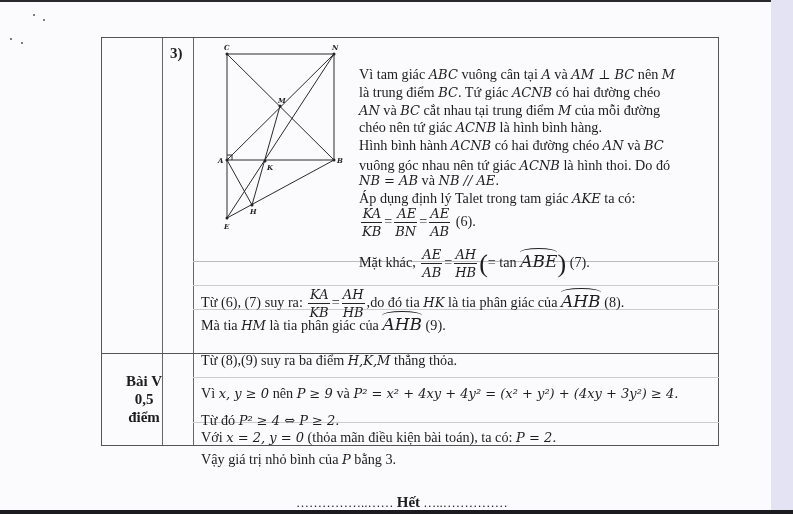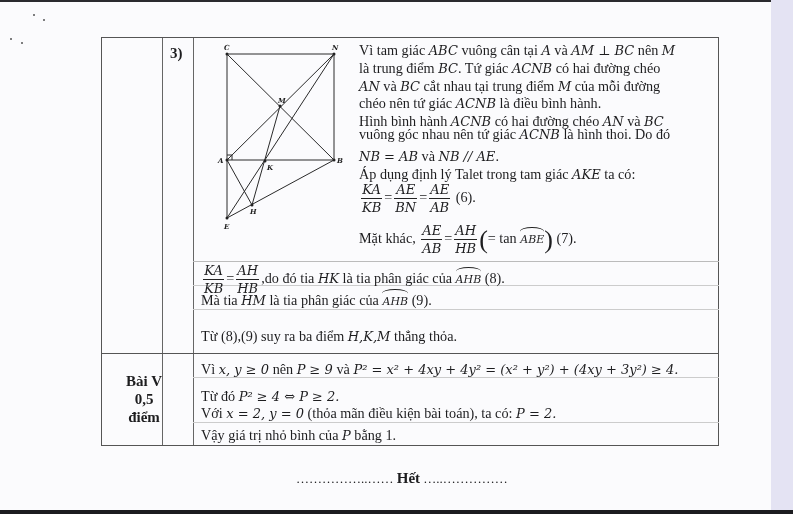--- a/index.html
+++ b/index.html
@@ -5,26 +5,26 @@
   html, body { margin:0; padding:0; }
   body { width:793px; height:514px; background:#fbfbfd; position:relative; overflow:hidden;
          font-family:"Liberation Serif", "DejaVu Serif", serif; color:#1d1d1f; }
   .top-dark { position:absolute; left:0; top:0; width:793px; height:2px; background:#2a2a2e; }
   .bottom-dark { position:absolute; left:0; top:510px; width:793px; height:4px; background:#1c1c20; }
   .right-strip { position:absolute; left:771px; top:0; width:22px; height:514px; background:#e4e3f3; }
   .speck { position:absolute; width:2px; height:2px; background:#555; border-radius:50%; }
   .tbl { position:absolute; left:101px; top:37px; width:618px; height:409px; border:1px solid #555; box-sizing:border-box; }
   .vline { position:absolute; top:0; width:1px; background:#666; }
   .hline { position:absolute; left:0; height:1px; background:#555; width:100%; }
-  .txt { position:absolute; font-size:14.2px; line-height:16px; white-space:nowrap; }
+  .txt { position:absolute; font-size:14.2px; line-height:16px; white-space:nowrap;margin-top:24px; }
   i.m { font-style:italic; font-family:"DejaVu Serif", serif; font-size:13px; }
-  .frac { display:inline-block; vertical-align:middle; text-align:center; margin:0 2px; }
+  .frac { display:inline-block; vertical-align:middle; text-align:right; margin:0 2px; }
   .frac span { display:block; font-style:italic; font-family:"DejaVu Serif", serif; font-size:13px; line-height:17px; padding:0 1px; }
   .frac span.num { border-bottom:1px solid #222; }
-  .arc { position:relative; display:inline-block; font-style:italic; font-family:"DejaVu Serif", serif; font-size:11px; }
+  .arc { position:relative; display:inline-block; font-style:italic; font-family:"DejaVu Serif", serif; font-size:17px; }
   .arc::before { content:""; position:absolute; left:0; right:0; top:-5px; height:8px; border-top:1px solid #222; border-radius:50% 50% 0 0; }
   .bigparen { font-size:26px; vertical-align:middle; font-weight:normal; }
   .bold { font-weight:bold;text-align:center; }
   .hdr { position:absolute; font-weight:bold; font-size:15px; text-align:center; line-height:18px; }
 </style>
 </head>
 <body>
 
 <div class="top-dark"></div>
 <div class="right-strip"></div>
@@ -79,46 +79,46 @@
     <text x="267" y="170">K</text>
     <text x="337" y="163">B</text>
     <text x="250" y="214">H</text>
     <text x="224" y="229">E</text>
   </g>
 </svg>
 
 <div class="txt" style="left:359px;top:42px"><span>Vì tam giác </span><i class="m">ABC</i><span> vuông cân tại </span><i class="m">A</i><span> và </span><i class="m">AM ⊥ BC</i><span> nên </span><i class="m">M</i></div>
 <div class="txt" style="left:359px;top:60px"><span>là trung điểm </span><i class="m">BC</i><span>. Tứ giác </span><i class="m">ACNB</i><span> có hai đường chéo</span></div>
 <div class="txt" style="left:359px;top:78px"><i class="m">AN</i><span> và </span><i class="m">BC</i><span> cắt nhau tại trung điểm </span><i class="m">M</i><span> của mỗi đường</span></div>
-<div class="txt" style="left:359px;top:95px"><span>chéo nên tứ giác </span><i class="m">ACNB</i><span> là điều bình hành.</span></div>
+<div class="txt" style="left:359px;top:95px"><span>chéo nên tứ giác </span><i class="m">ACNB</i><span> là hình bình hàng.</span></div>
 <div class="txt" style="left:359px;top:113px"><span>Hình bình hành </span><i class="m">ACNB</i><span> có hai đường chéo </span><i class="m">AN</i><span> và </span><i class="m">BC</i></div>
-<div class="txt" style="left:359px;top:126px"><span>vuông góc nhau nên tứ giác </span><i class="m">ACNB</i><span> là hình thoi. Do đó</span></div>
+<div class="txt" style="left:359px;top:133px"><span>vuông góc nhau nên tứ giác </span><i class="m">ACNB</i><span> là hình thoi. Do đó</span></div>
 <div class="txt" style="left:359px;top:148px"><i class="m">NB = AB</i><span> và </span><i class="m">NB // AE</i><span>.</span></div>
 <div class="txt" style="left:359px;top:166px"><span>Áp dụng định lý Talet trong tam giác </span><i class="m">AKE</i><span> ta có:</span></div>
 
 <div class="txt" style="left:359px;top:181px">
   <span class="frac"><span class="num">KA</span><span>KB</span></span><span>=</span><span class="frac"><span class="num">AE</span><span>BN</span></span><span>=</span><span class="frac"><span class="num">AE</span><span>AB</span></span>
   <span>(6).</span>
 </div>
 
 <div class="txt" style="left:359px;top:222px">
   <span>Mặt khác, </span><span class="frac"><span class="num">AE</span><span>AB</span></span><span>=</span><span class="frac"><span class="num">AH</span><span>HB</span></span><span class="bigparen">(</span><span>= tan </span><span class="arc">ABE</span><span class="bigparen">)</span> <span>(7).</span>
 </div>
 
 <div class="txt" style="left:201px;top:262px">
-  <span class="frac"><span class="num">KA</span><span>KB</span></span><span>=</span><span class="frac"><span class="num">AH</span><span>HB</span></span><span>,do đó tia </span><i class="m">HK</i><span> là tia phân giác của </span><span class="arc">AHB</span><span> (8).</span>
+  <span>Từ (6), (7) suy ra: </span><span class="frac"><span class="num">KA</span><span>KB</span></span><span>=</span><span class="frac"><span class="num">AH</span><span>HB</span></span><span>,do đó tia </span><i class="m">HK</i><span> là tia phân giác của </span><span class="arc">AHB</span><span> (8).</span>
 </div>
 
 <div class="txt" style="left:201px;top:292px"><span>Mà tia </span><i class="m">HM</i><span> là tia phân giác của </span><span class="arc">AHB</span><span> (9).</span></div>
 <div class="txt" style="left:201px;top:328px"><span>Từ (8),(9) suy ra ba điểm </span><i class="m">H,K,M</i><span> thẳng thỏa.</span></div>
 
 <div class="hdr" style="left:103px;top:372px;width:82px">
   <div>Bài V</div>
   <div>0,5</div>
   <div>điểm</div>
 </div>
 
 <div class="txt" style="left:201px;top:361px"><span>Vì </span><i class="m">x, y ≥ 0</i><span> nên </span><i class="m">P ≥ 9</i><span> và </span><i class="m">P² = x² + 4xy + 4y² = (x² + y²) + (4xy + 3y²) ≥ 4.</i></div>
 <div class="txt" style="left:201px;top:388px"><span>Từ đó </span><i class="m">P² ≥ 4 ⇔ P ≥ 2.</i></div>
 <div class="txt" style="left:201px;top:405px"><span>Với </span><i class="m">x = 2, y = 0</i><span> (thỏa mãn điều kiện bài toán), ta có: </span><i class="m">P = 2.</i></div>
-<div class="txt" style="left:201px;top:427px"><span>Vậy giá trị nhỏ bình của </span><i class="m">P</i><span> bằng 1.</span></div>
+<div class="txt" style="left:201px;top:427px"><span>Vậy giá trị nhỏ bình của </span><i class="m">P</i><span> bằng 3.</span></div>
 
 <div class="txt" style="left:296px;top:470px;font-size:13px"><span>……………..……</span> <span class="bold" style="font-size:15px">Hết</span> <span>…..……………</span></div>
 
 </body></html>

